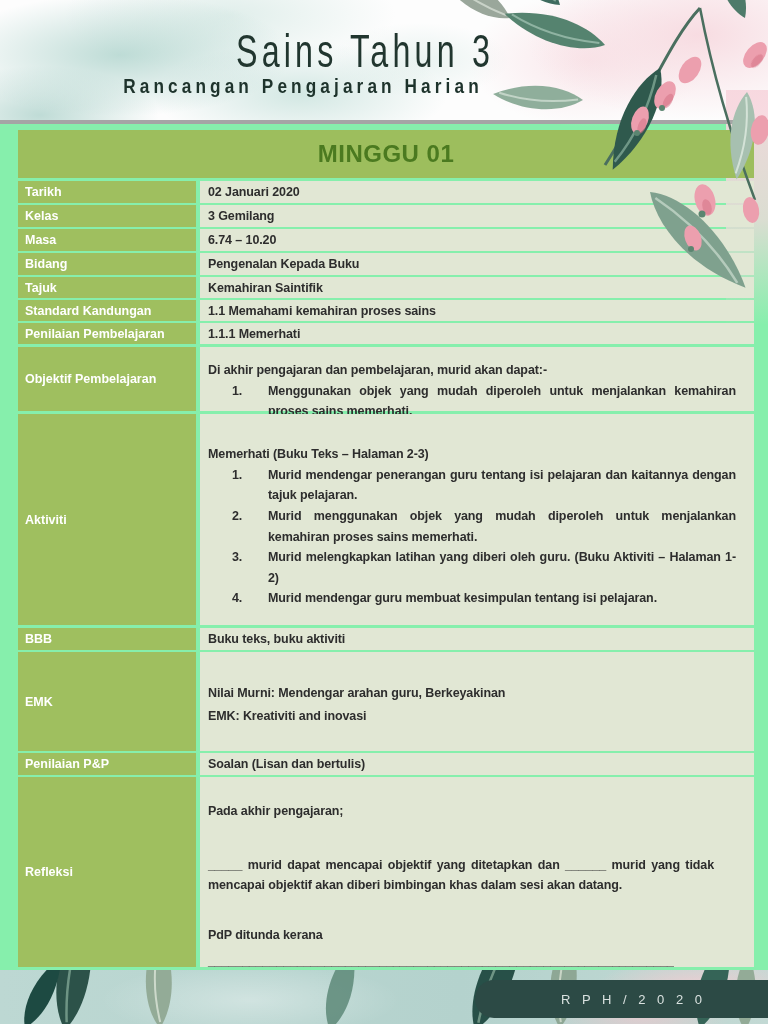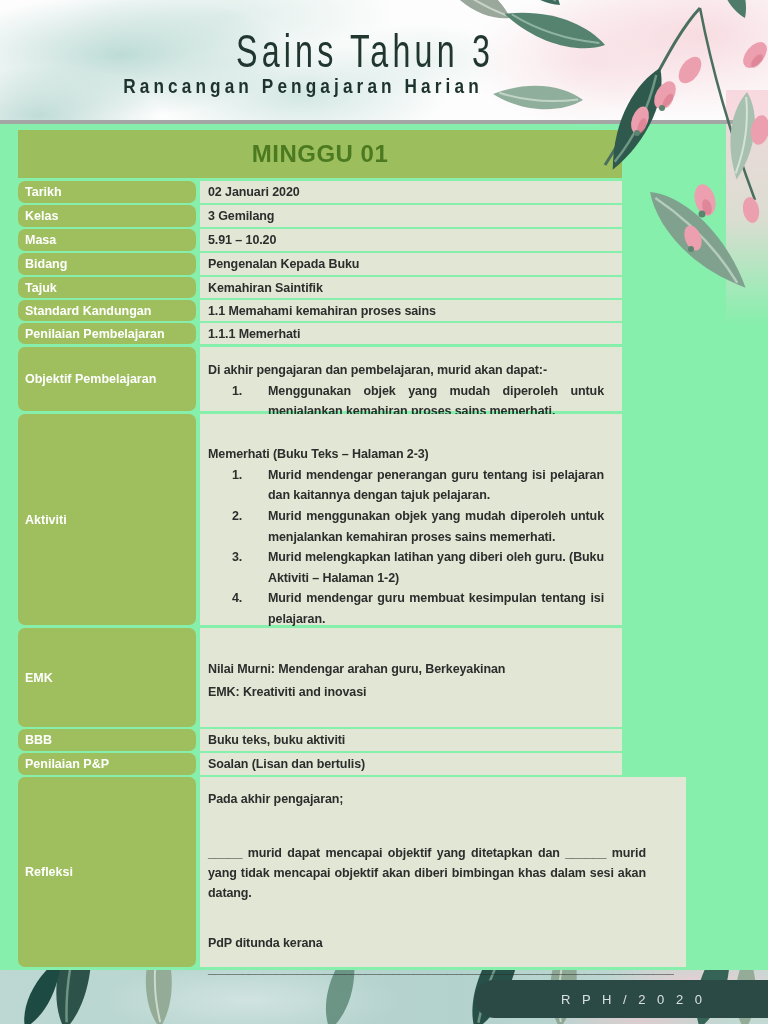--- a/index.html
+++ b/index.html
@@ -26,38 +26,38 @@
 
   
   .title-main{position:absolute;top:24px;left:0;width:730px;text-align:center;
     font-size:46px;font-weight:400;color:#21362f;letter-spacing:6px;
     transform:scaleX(.70);transform-origin:50% 50%;z-index:3;white-space:nowrap;}
   .title-sub{position:absolute;top:74px;left:-62px;width:730px;text-align:center;
     font-size:21px;font-weight:700;color:#1e332c;letter-spacing:5px;
     transform:scaleX(.82);transform-origin:50% 50%;z-index:3;white-space:nowrap;}
 
   
-  .tbl{position:absolute;left:18px;top:130px;width:604px;z-index:1;}
+  .tbl{position:absolute;left:18px;top:130px;width:736px;z-index:1;}
   .week-band{height:48px;background:#9dbe5d;display:flex;align-items:center;justify-content:center;
     font-size:24px;font-weight:700;color:#4b7a20;letter-spacing:.5px;margin-bottom:3px;}
   .trow{display:flex;margin-bottom:2px;}
   .lbl{flex:0 0 178px;background:#9fbf5f;color:#ffffff;font-weight:700;font-size:12.5px;
-    display:flex;align-items:center;padding-left:7px;box-sizing:border-box;margin-right:4px;border-radius:7px;}
+    display:flex;align-items:center;padding-left:7px;box-sizing:border-box;margin-right:4px;}
   .val{flex:1;background:#e1e7d4;color:#2d2d2d;font-weight:700;font-size:12.5px;
     display:flex;align-items:center;padding:0 12px 0 8px;box-sizing:border-box;letter-spacing:-.1px;}
   .h22{height:22px;} .h21{height:21px;}
   .val.block{display:block;}
   .item{display:flex;line-height:1.65;}
   .item .num{flex:0 0 36px;margin-left:24px;}
   .item .txt{flex:1;text-align:justify;padding-right:6px;}
   .intro{line-height:1.65;}
   .obj{padding-top:13px;}
   .akt{padding-top:30px;}
   .emkv{padding-top:30px;line-height:1.8;}
-  .ref{padding-top:12px;line-height:1.6;}
+  .ref{padding-top:24px;line-height:1.6;}
   .ref .para{text-align:justify;padding-right:28px;}
   .sp34{height:34px;} .sp30{height:30px;} .sp6{height:6px;}
 
   
   .footer-strip{position:absolute;left:0;top:970px;width:768px;height:72px;
     background:
       radial-gradient(ellipse 140px 40px at 700px 18px, rgba(242,204,210,.95), rgba(242,204,210,0) 75%),
       radial-gradient(ellipse 120px 45px at 640px 45px, rgba(240,199,206,.7), rgba(240,199,206,0) 75%),
       radial-gradient(ellipse 200px 50px at 250px 30px, rgba(255,255,255,.35), rgba(255,255,255,0) 75%),
       linear-gradient(90deg,#bdd8d3,#b4d2cd 60%,#c3d9d4);}
@@ -151,21 +151,21 @@
     <div class="trow h22">
       <div class="lbl">Tarikh</div>
       <div class="val">02 Januari 2020</div>
     </div>
     <div class="trow h22">
       <div class="lbl">Kelas</div>
       <div class="val">3 Gemilang</div>
     </div>
     <div class="trow h22">
       <div class="lbl">Masa</div>
-      <div class="val">5.91 – 10.20</div>
+      <div class="val">6.74 – 10.20</div>
     </div>
     <div class="trow h22">
       <div class="lbl">Bidang</div>
       <div class="val">Pengenalan Kepada Buku</div>
     </div>
     <div class="trow h21">
       <div class="lbl">Tajuk</div>
       <div class="val">Kemahiran Saintifik</div>
     </div>
     <div class="trow h21">
@@ -202,33 +202,33 @@
         </div>
         <div class="item">
           <span class="num">3.</span>
           <span class="txt">Murid melengkapkan latihan yang diberi oleh guru. (Buku Aktiviti – Halaman 1-2)</span>
         </div>
         <div class="item">
           <span class="num">4.</span>
           <span class="txt">Murid mendengar guru membuat kesimpulan  tentang isi pelajaran.</span>
         </div>
       </div>
+    </div>
+
+    <div class="trow h22">
+      <div class="lbl">BBB</div>
+      <div class="val">Buku teks,  buku aktiviti</div>
     </div>
 
     <div class="trow" style="height:99px;">
       <div class="lbl">EMK</div>
       <div class="val block emkv">
         <div>Nilai Murni: Mendengar arahan guru, Berkeyakinan</div>
         <div>EMK: Kreativiti and inovasi</div>
       </div>
-    </div>
-
-    <div class="trow h22">
-      <div class="lbl">BBB</div>
-      <div class="val">Buku teks,  buku aktiviti</div>
     </div>
     <div class="trow h22">
       <div class="lbl">Penilaian P&amp;P</div>
       <div class="val">Soalan (Lisan dan bertulis)</div>
     </div>
 
     <div class="trow" style="height:190px;margin-bottom:0;">
       <div class="lbl">Refleksi</div>
       <div class="val block ref">
         <div>Pada akhir pengajaran;</div>

